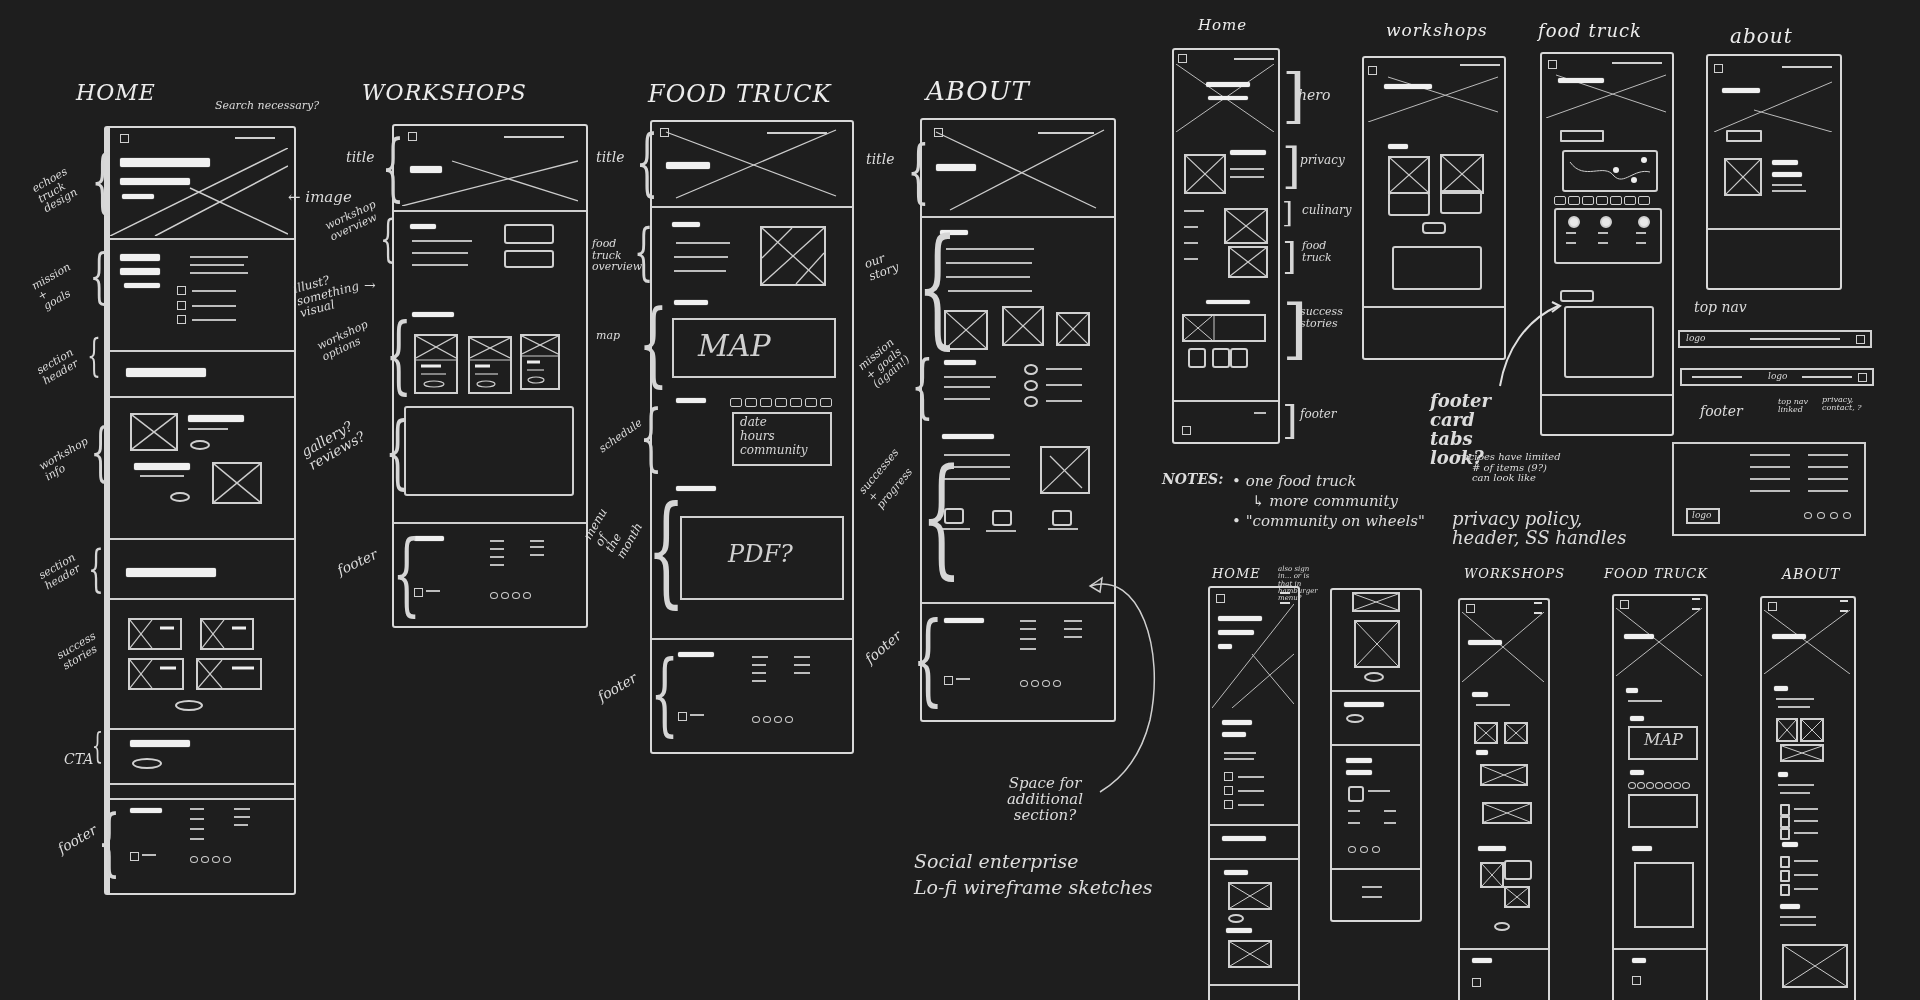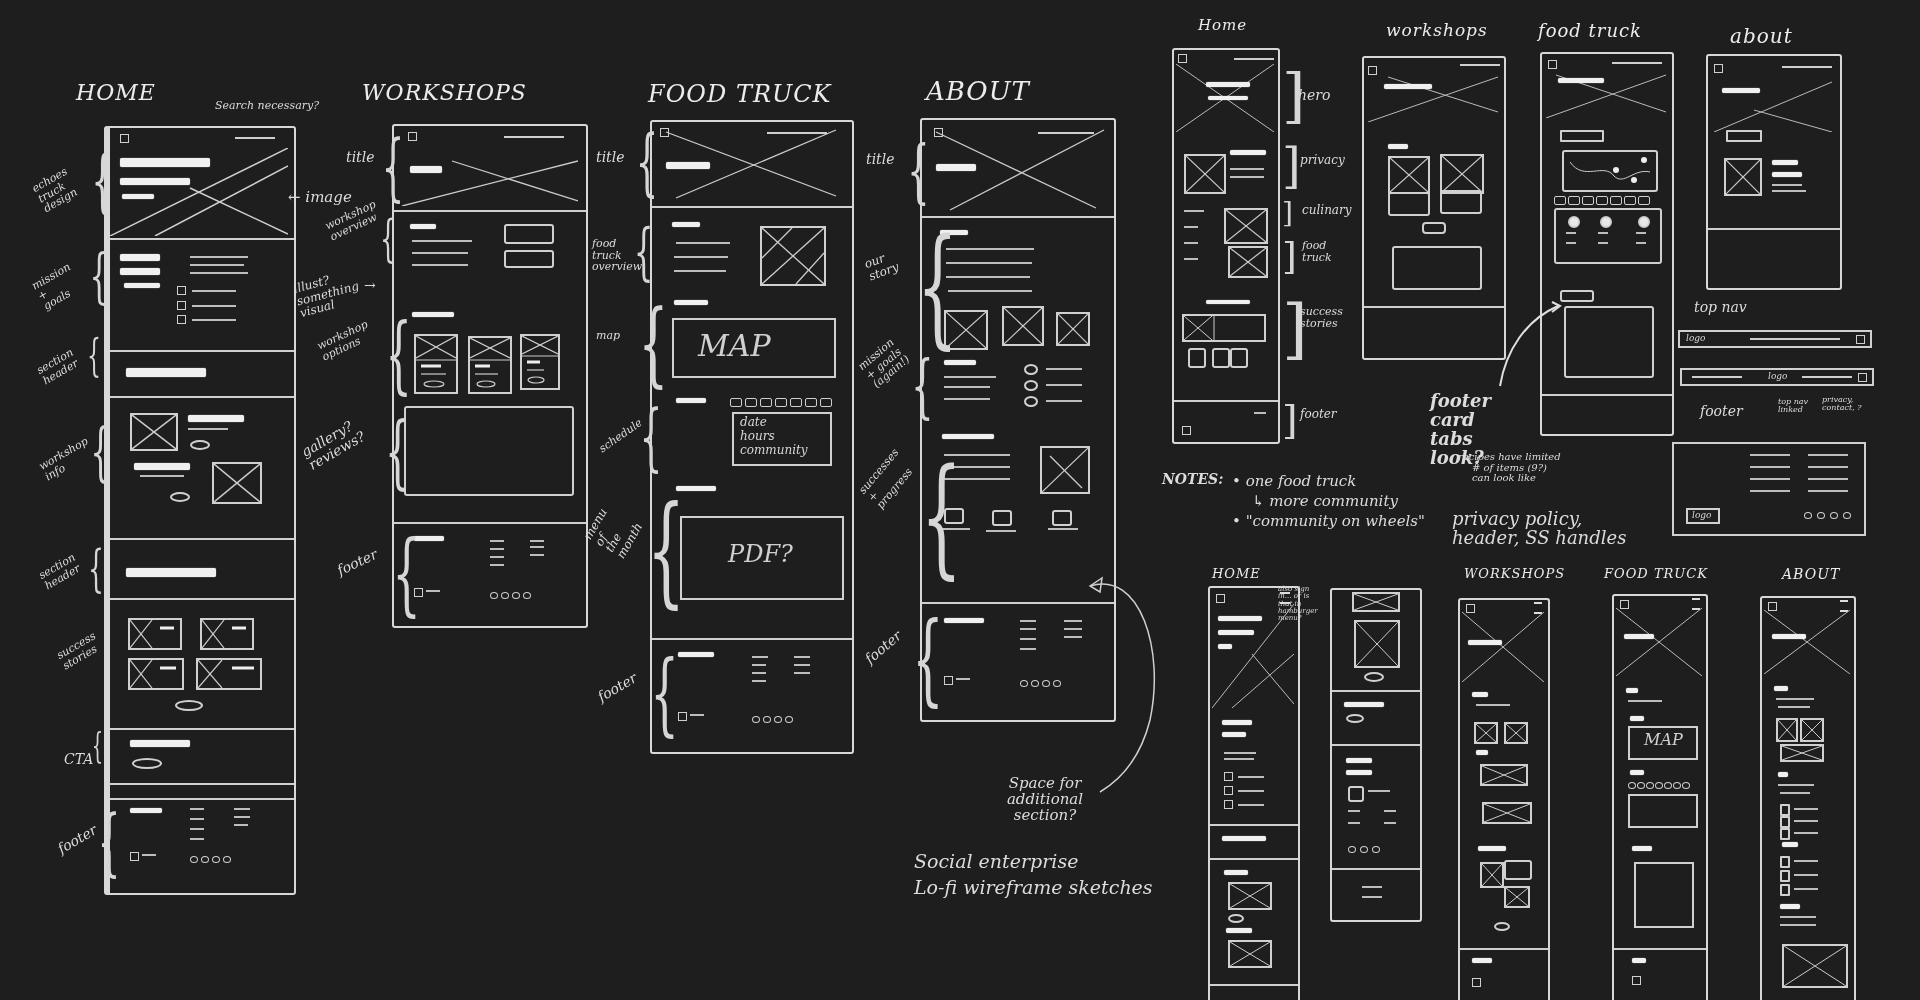--- a/index.html
+++ b/index.html
@@ -633,21 +633,21 @@
   </div>
 
   <div class="note" style="left:1162px;top:472px;font-size:14px;font-weight:bold;">NOTES:</div>
   <div class="note" style="left:1232px;top:474px;font-size:15px;">• <span>one food truck</span></div>
   <div class="note" style="left:1252px;top:494px;font-size:15px;">↳ <span>more community</span></div>
   <div class="note" style="left:1232px;top:514px;font-size:15px;">• <span>"community on wheels"</span></div>
 </div>
 
 <div>
   <div class="title" style="left:1212px;top:566px;font-size:13px;">HOME</div>
-  <div class="note" style="left:1278px;top:566px;font-size:7px;width:46px;margin-top:20px;">also sign in... or is that in hamburger menu?</div>
+  <div class="note" style="left:1278px;top:566px;font-size:7px;width:46px;">also sign in... or is that in hamburger menu?</div>
   <div class="frame" style="left:1208px;top:586px;width:88px;height:414px;border-bottom:none;">
     <div class="sq" style="left:6px;top:6px;"></div>
     <div class="abs" style="left:70px;top:4px;width:10px;height:8px;border-top:2px solid #ddd;border-bottom:2px solid #ddd;"></div>
     <div class="img" style="left:2px;top:16px;width:82px;height:104px;border:none;">
         <svg viewBox="0 0 82 104" preserveAspectRatio="none">
           <line x1="0" y1="104" x2="82" y2="0" stroke="#bbb" stroke-width="1"></line>
           <line x1="20" y1="104" x2="82" y2="50" stroke="#bbb" stroke-width="1"></line>
           <line x1="40" y1="50" x2="82" y2="100" stroke="#bbb" stroke-width="1"></line>
         </svg>
       </div>

